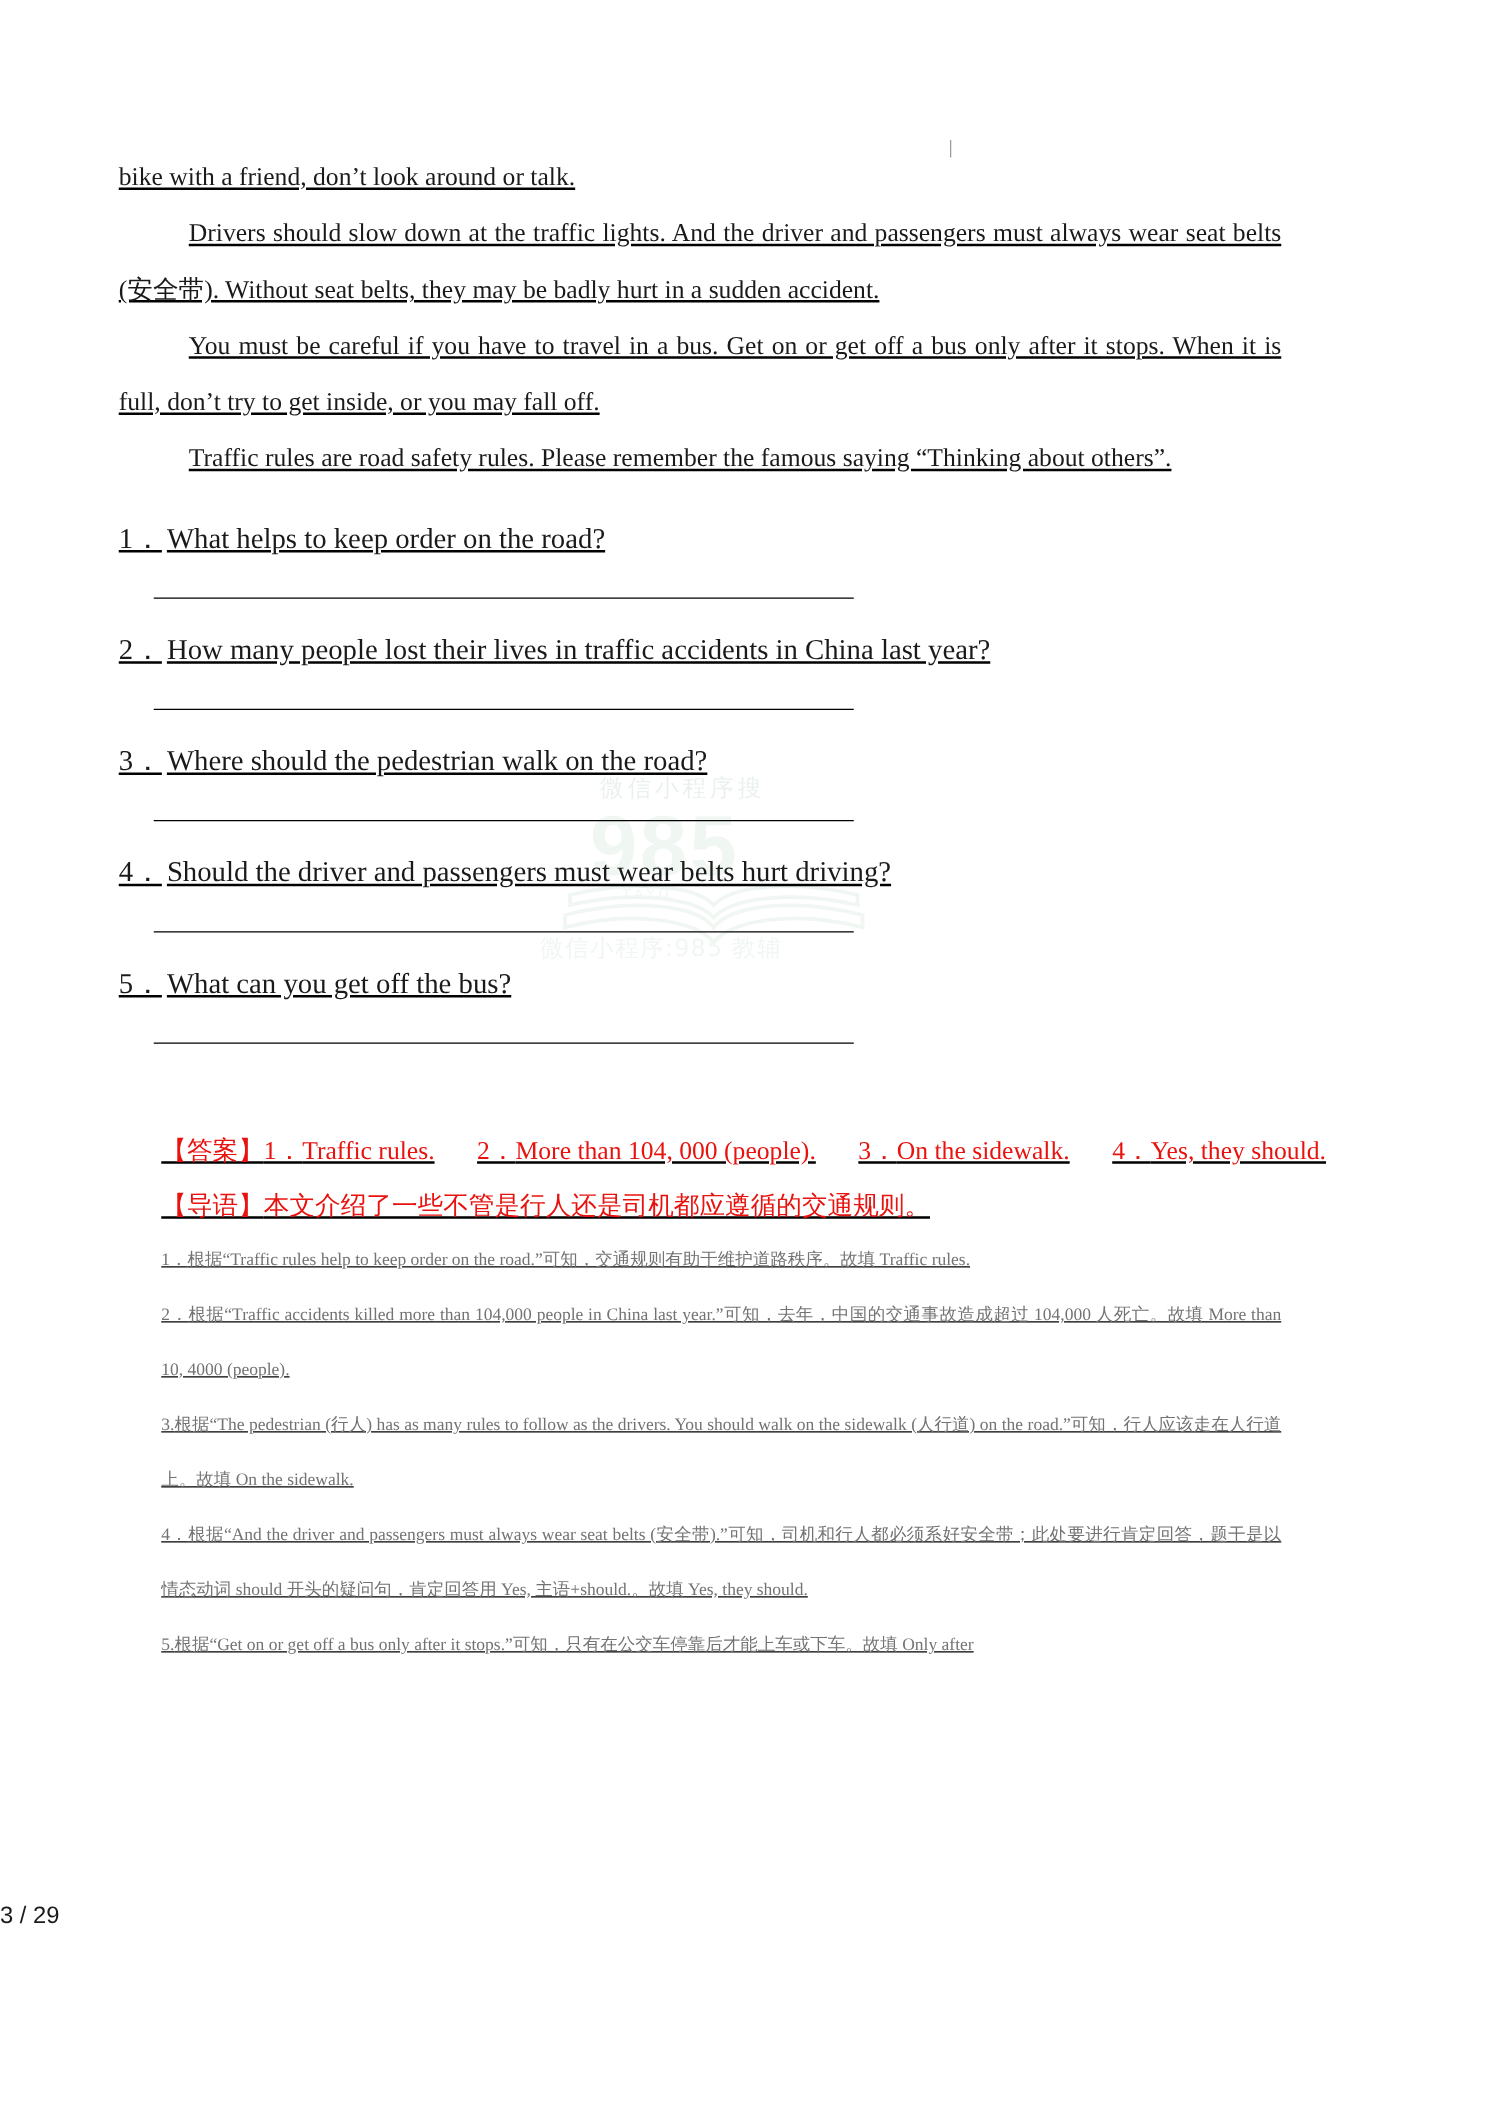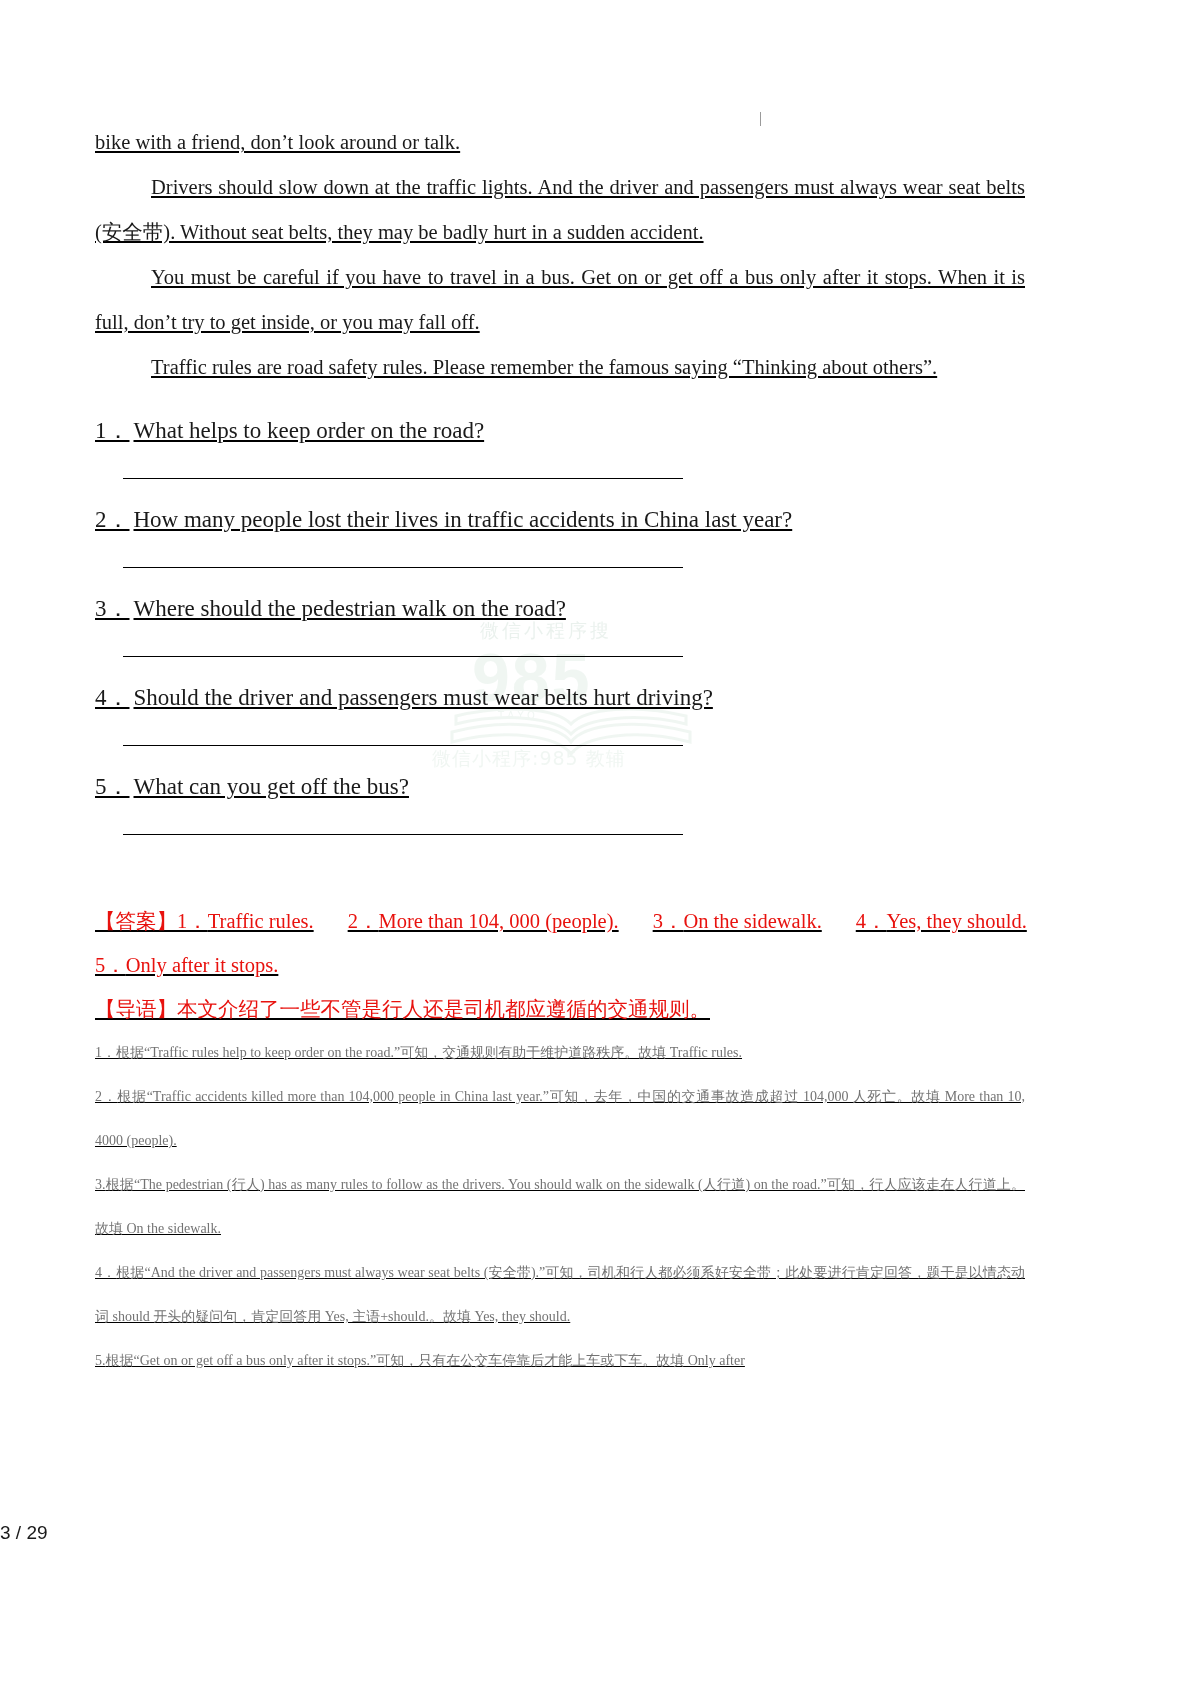--- a/index.html
+++ b/index.html
@@ -56,20 +56,21 @@
     margin-left: 28px;
     margin-top: 30px;
     width: 560px;
     height: 0;
     border-bottom: 1.6px solid #000;
   }
 
   
   .red-block {
     margin-top: 64px;
+    margin-left: 34px;
   }
   .red-line {
     color: #e8120e;
     font-size: 20.5px;
     line-height: 44px;
     text-align: justify;
     white-space: nowrap;
   }
   .red-wrap {
     color: #737373;
@@ -205,21 +206,20 @@
 
     <div class="question">
       <span class="q-num">5．</span><span>What can you get off the bus?</span>
     </div>
     <div class="answer-rule"></div>
 
     <div class="red-block">
 
       <div class="red-line"><span>【答案】</span><span>1．</span><span>Traffic rules.</span><span class="gap-sm"></span><span>2．</span><span>More than 104, 000 (people).</span><span class="gap-sm"></span><span>3．</span><span>On the sidewalk.</span><span class="gap-sm"></span><span>4．</span><span>Yes, they should.</span></div>
 
-      <div class="red-line"><span>5．</span><span>Only after it stops.</span></div>
 
       <div class="red-line"><span>【导语】</span><span>本文介绍了一些不管是行人还是司机都应遵循的交通规则。</span></div>
 
       <div class="red-wrap"><span>1．</span><span>根据“Traffic rules help to keep order on the road.”可知，交通规则有助于维护道路秩序。故填 Traffic rules.</span></div>
 
       <div class="red-wrap"><span>2．</span><span>根据“Traffic accidents killed more than 104,000 people in China last year.”可知，去年，中国的交通事故造成超过 104,000 人死亡。故填 More than 10, 4000 (people).</span></div>
 
       <div class="red-wrap"><span>3.</span><span>根据“The pedestrian (行人) has as many rules to follow as the drivers. You should walk on the sidewalk (人行道) on the road.”可知，行人应该走在人行道上。故填 On the sidewalk.</span></div>
 
       <div class="red-wrap"><span>4．</span><span>根据“And the driver and passengers must always wear seat belts (安全带).”可知，司机和行人都必须系好安全带；此处要进行肯定回答，题干是以情态动词 should 开头的疑问句，肯定回答用 Yes, 主语+should.。故填 Yes, they should.</span></div>

